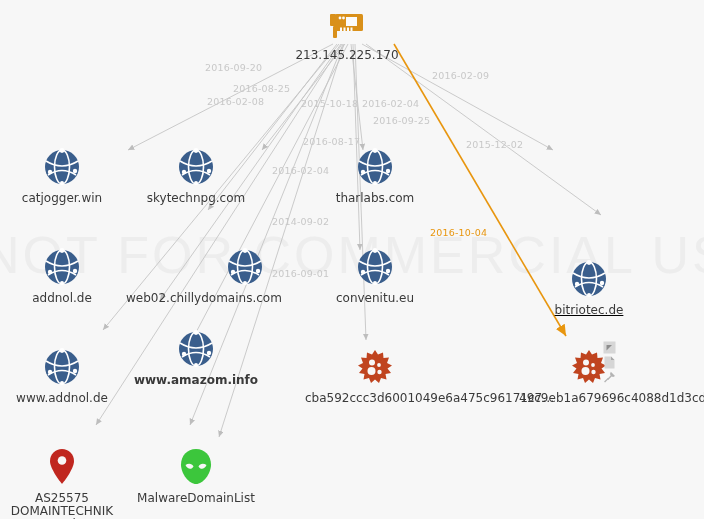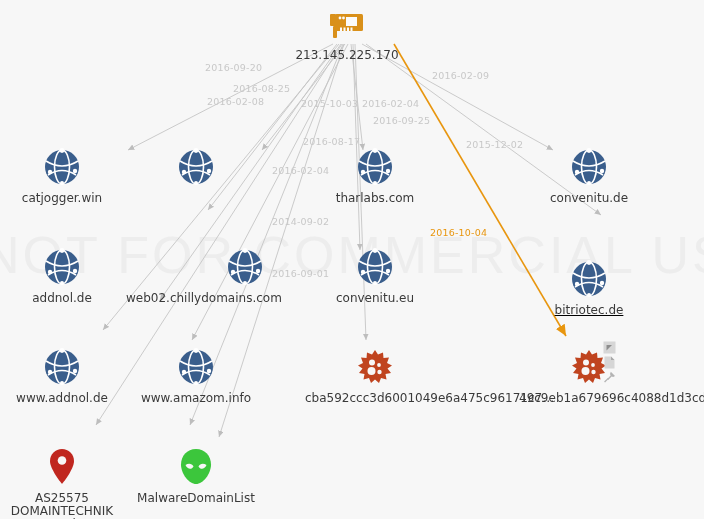--- a/index.html
+++ b/index.html
@@ -152,20 +152,21 @@
             <path d="M7,29 Q21,20 35,29"></path>
           </g>
           <g fill="#fff">
             <circle cx="21" cy="4.5" r="2.4"></circle>
             <circle cx="34" cy="25" r="2.2"></circle>
             <circle cx="9" cy="26" r="2.2"></circle>
             <circle cx="21" cy="37" r="2"></circle>
           </g>
         </svg>
     </span>
+    <span class="caption">skytechnpg.com</span>
   </div>
 
   <div class="node" style="left:375px;top:143px;">
     <span class="glyph">
       <svg class="icon" width="42" height="42" viewBox="0 0 42 42">
           <circle cx="21" cy="21" r="17" fill="#3a5e8c"></circle>
           <g stroke="#fff" stroke-width="1.6" fill="none">
             <ellipse cx="21" cy="21" rx="7.5" ry="17"></ellipse>
             <path d="M5,15 Q21,25 37,15"></path>
             <path d="M7,29 Q21,20 35,29"></path>
@@ -174,39 +175,20 @@
             <circle cx="21" cy="4.5" r="2.4"></circle>
             <circle cx="34" cy="25" r="2.2"></circle>
             <circle cx="9" cy="26" r="2.2"></circle>
             <circle cx="21" cy="37" r="2"></circle>
           </g>
         </svg>
     </span>
     <span class="caption">tharlabs.com</span>
   </div>
 
-  <div class="node" style="left:589px;top:143px;">
-    <span class="glyph">
-      <svg class="icon" width="42" height="42" viewBox="0 0 42 42">
-          <circle cx="21" cy="21" r="17" fill="#3a5e8c"></circle>
-          <g stroke="#fff" stroke-width="1.6" fill="none">
-            <ellipse cx="21" cy="21" rx="7.5" ry="17"></ellipse>
-            <path d="M5,15 Q21,25 37,15"></path>
-            <path d="M7,29 Q21,20 35,29"></path>
-          </g>
-          <g fill="#fff">
-            <circle cx="21" cy="4.5" r="2.4"></circle>
-            <circle cx="34" cy="25" r="2.2"></circle>
-            <circle cx="9" cy="26" r="2.2"></circle>
-            <circle cx="21" cy="37" r="2"></circle>
-          </g>
-        </svg>
-    </span>
-    <span class="caption">convenitu.de</span>
-  </div>
 
   <div class="node" style="left:62px;top:243px;">
     <span class="glyph">
       <svg class="icon" width="42" height="42" viewBox="0 0 42 42">
           <circle cx="21" cy="21" r="17" fill="#3a5e8c"></circle>
           <g stroke="#fff" stroke-width="1.6" fill="none">
             <ellipse cx="21" cy="21" rx="7.5" ry="17"></ellipse>
             <path d="M5,15 Q21,25 37,15"></path>
             <path d="M7,29 Q21,20 35,29"></path>
           </g>
@@ -294,21 +276,21 @@
             <circle cx="21" cy="4.5" r="2.4"></circle>
             <circle cx="34" cy="25" r="2.2"></circle>
             <circle cx="9" cy="26" r="2.2"></circle>
             <circle cx="21" cy="37" r="2"></circle>
           </g>
         </svg>
     </span>
     <span class="caption">www.addnol.de</span>
   </div>
 
-  <div class="node" style="left:196px;top:343px;">
+  <div class="node" style="left:196px;top:325px;font-weight:bold;">
     <span class="glyph">
       <svg class="icon" width="42" height="42" viewBox="0 0 42 42">
           <circle cx="21" cy="21" r="17" fill="#3a5e8c"></circle>
           <g stroke="#fff" stroke-width="1.6" fill="none">
             <ellipse cx="21" cy="21" rx="7.5" ry="17"></ellipse>
             <path d="M5,15 Q21,25 37,15"></path>
             <path d="M7,29 Q21,20 35,29"></path>
           </g>
           <g fill="#fff">
             <circle cx="21" cy="4.5" r="2.4"></circle>
@@ -384,21 +366,21 @@
         <path d="M6.5,17 C9.5,15 13,15.5 14.5,18.5 C12.5,22 8.5,21.5 6.5,17 Z" fill="#f7f7f7"></path>
         <path d="M27.5,17 C24.5,15 21,15.5 19.5,18.5 C21.5,22 25.5,21.5 27.5,17 Z" fill="#f7f7f7"></path>
       </svg>
     </span>
     <span class="caption">MalwareDomainList</span>
   </div>
 
   <div class="edge-label" style="left:205px;top:62px;">2016-09-20</div>
   <div class="edge-label" style="left:233px;top:83px;">2016-08-25</div>
   <div class="edge-label" style="left:207px;top:96px;text-align:center;">2016-02-08</div>
-  <div class="edge-label" style="left:301px;top:98px;">2015-10-03</div>
+  <div class="edge-label" style="left:301px;top:98px;">2015-10-18</div>
   <div class="edge-label" style="left:362px;top:98px;">2016-02-04</div>
   <div class="edge-label" style="left:373px;top:115px;">2016-09-25</div>
   <div class="edge-label" style="left:303px;top:136px;">2016-08-17</div>
   <div class="edge-label" style="left:432px;top:70px;">2016-02-09</div>
   <div class="edge-label" style="left:466px;top:139px;">2015-12-02</div>
   <div class="edge-label" style="left:272px;top:165px;">2016-02-04</div>
   <div class="edge-label" style="left:272px;top:216px;">2014-09-02</div>
   <div class="edge-label" style="left:272px;top:268px;">2016-09-01</div>
   <div class="edge-label highlight" style="left:430px;top:227px;">2016-10-04</div>
 

